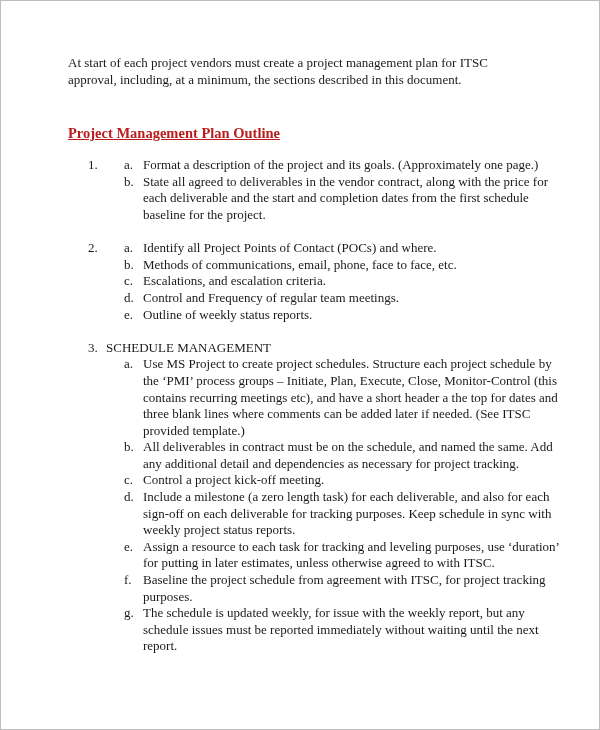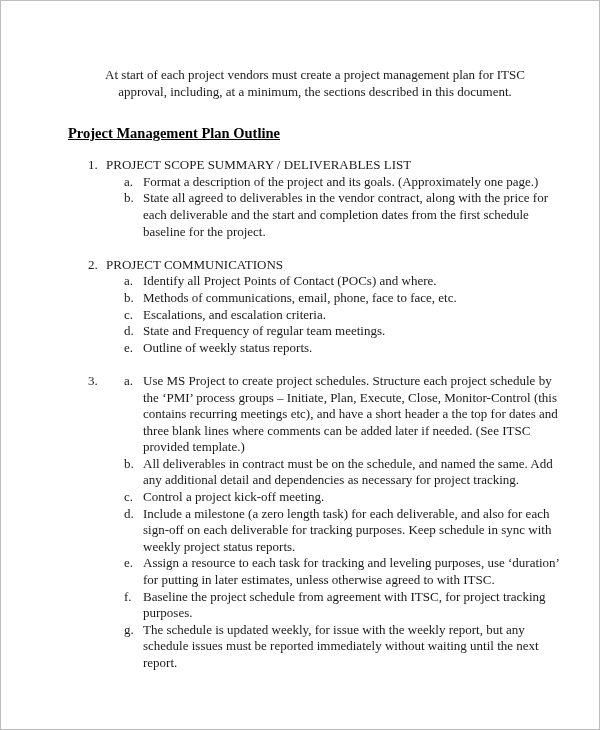--- a/index.html
+++ b/index.html
@@ -6,24 +6,24 @@
     body { width: 600px; height: 730px; position: relative; overflow: hidden; }
     .page {
       position: absolute; left: 0; top: 0; width: 598px; height: 728px;
       border: 1px solid #bdbdbd; background: #fff;
     }
     .content {
       position: absolute; left: 67px; top: 54px; width: 490px;
       font-family: "Liberation Serif", "DejaVu Serif", serif;
       font-size: 13px; line-height: 16.6px; color: #1a1a1a;
     }
-    .intro { margin: 12px; width: 470px; text-align: center; }
+    .intro { margin: 0; width: 470px; }
     .heading {
-      margin: 24px 0 0 0; font-weight: bold; text-decoration: underline;
-      font-size: 14.5px; line-height: 18px; color: #000000;
+      margin: 36px 0 0 0; font-weight: bold; text-decoration: underline;
+      font-size: 14.5px; line-height: 18px; color: #b91c1c;
     }
     ol.sections { list-style: none; margin: 15px 0 0 0; padding: 0; }
     ol.sections > li { position: relative; padding-left: 38px; margin-bottom: 16.6px; }
     .sec-num { position: absolute; left: 20px; top: 0; }
     .sec-title { display: block; }
     ol.items { list-style: none; margin: 0; padding: 0; }
     ol.items > li { position: relative; padding-left: 37px; margin-left: 0; }
     ol.items > li .item-letter { position: absolute; left: 18px; top: 0; }
     ol.items > li .item-text { display: block; width: 420px; }
   </style>
@@ -32,62 +32,61 @@
 
 <div class="page">
   <div class="content">
     <p class="intro">At start of each project vendors must create a project management plan for ITSC approval, including, at a minimum, the sections described in this document.</p>
     <div class="heading">Project Management Plan Outline</div>
 
     <ol class="sections">
 
       <li>
         <span class="sec-num">1.</span>
-        <span class="sec-title">PROJECT SCOPE SUMMARY / DELIVERABLES LIST</span>
         <ol class="items">
           <li>
             <span class="item-letter">a.</span>
             <span class="item-text">Format a description of the project and its goals. (Approximately one page.)</span>
           </li>
           <li>
             <span class="item-letter">b.</span>
             <span class="item-text">State all agreed to deliverables in the vendor contract, along with the price for each deliverable and the start and completion dates from the first schedule baseline for the project.</span>
           </li>
         </ol>
       </li>
 
       <li>
         <span class="sec-num">2.</span>
-        <span class="sec-title">PROJECT COMMUNICATIONS</span>
         <ol class="items">
           <li>
             <span class="item-letter">a.</span>
             <span class="item-text">Identify all Project Points of Contact (POCs) and where.</span>
           </li>
           <li>
             <span class="item-letter">b.</span>
             <span class="item-text">Methods of communications, email, phone, face to face, etc.</span>
           </li>
           <li>
             <span class="item-letter">c.</span>
             <span class="item-text">Escalations, and escalation criteria.</span>
           </li>
           <li>
             <span class="item-letter">d.</span>
-            <span class="item-text">State and Frequency of regular team meetings.</span>
+            <span class="item-text">Control and Frequency of regular team meetings.</span>
           </li>
           <li>
             <span class="item-letter">e.</span>
             <span class="item-text">Outline of weekly status reports.</span>
           </li>
         </ol>
       </li>
 
       <li>
         <span class="sec-num">3.</span>
+        <span class="sec-title">SCHEDULE MANAGEMENT</span>
         <ol class="items">
           <li>
             <span class="item-letter">a.</span>
             <span class="item-text">Use MS Project to create project schedules. Structure each project schedule by the ‘PMI’ process groups – Initiate, Plan, Execute, Close, Monitor-Control (this contains recurring meetings etc), and have a short header a the top for dates and three blank lines where comments can be added later if needed. (See ITSC provided template.)</span>
           </li>
           <li>
             <span class="item-letter">b.</span>
             <span class="item-text">All deliverables in contract must be on the schedule, and named the same. Add any additional detail and dependencies as necessary for project tracking.</span>
           </li>
           <li>

